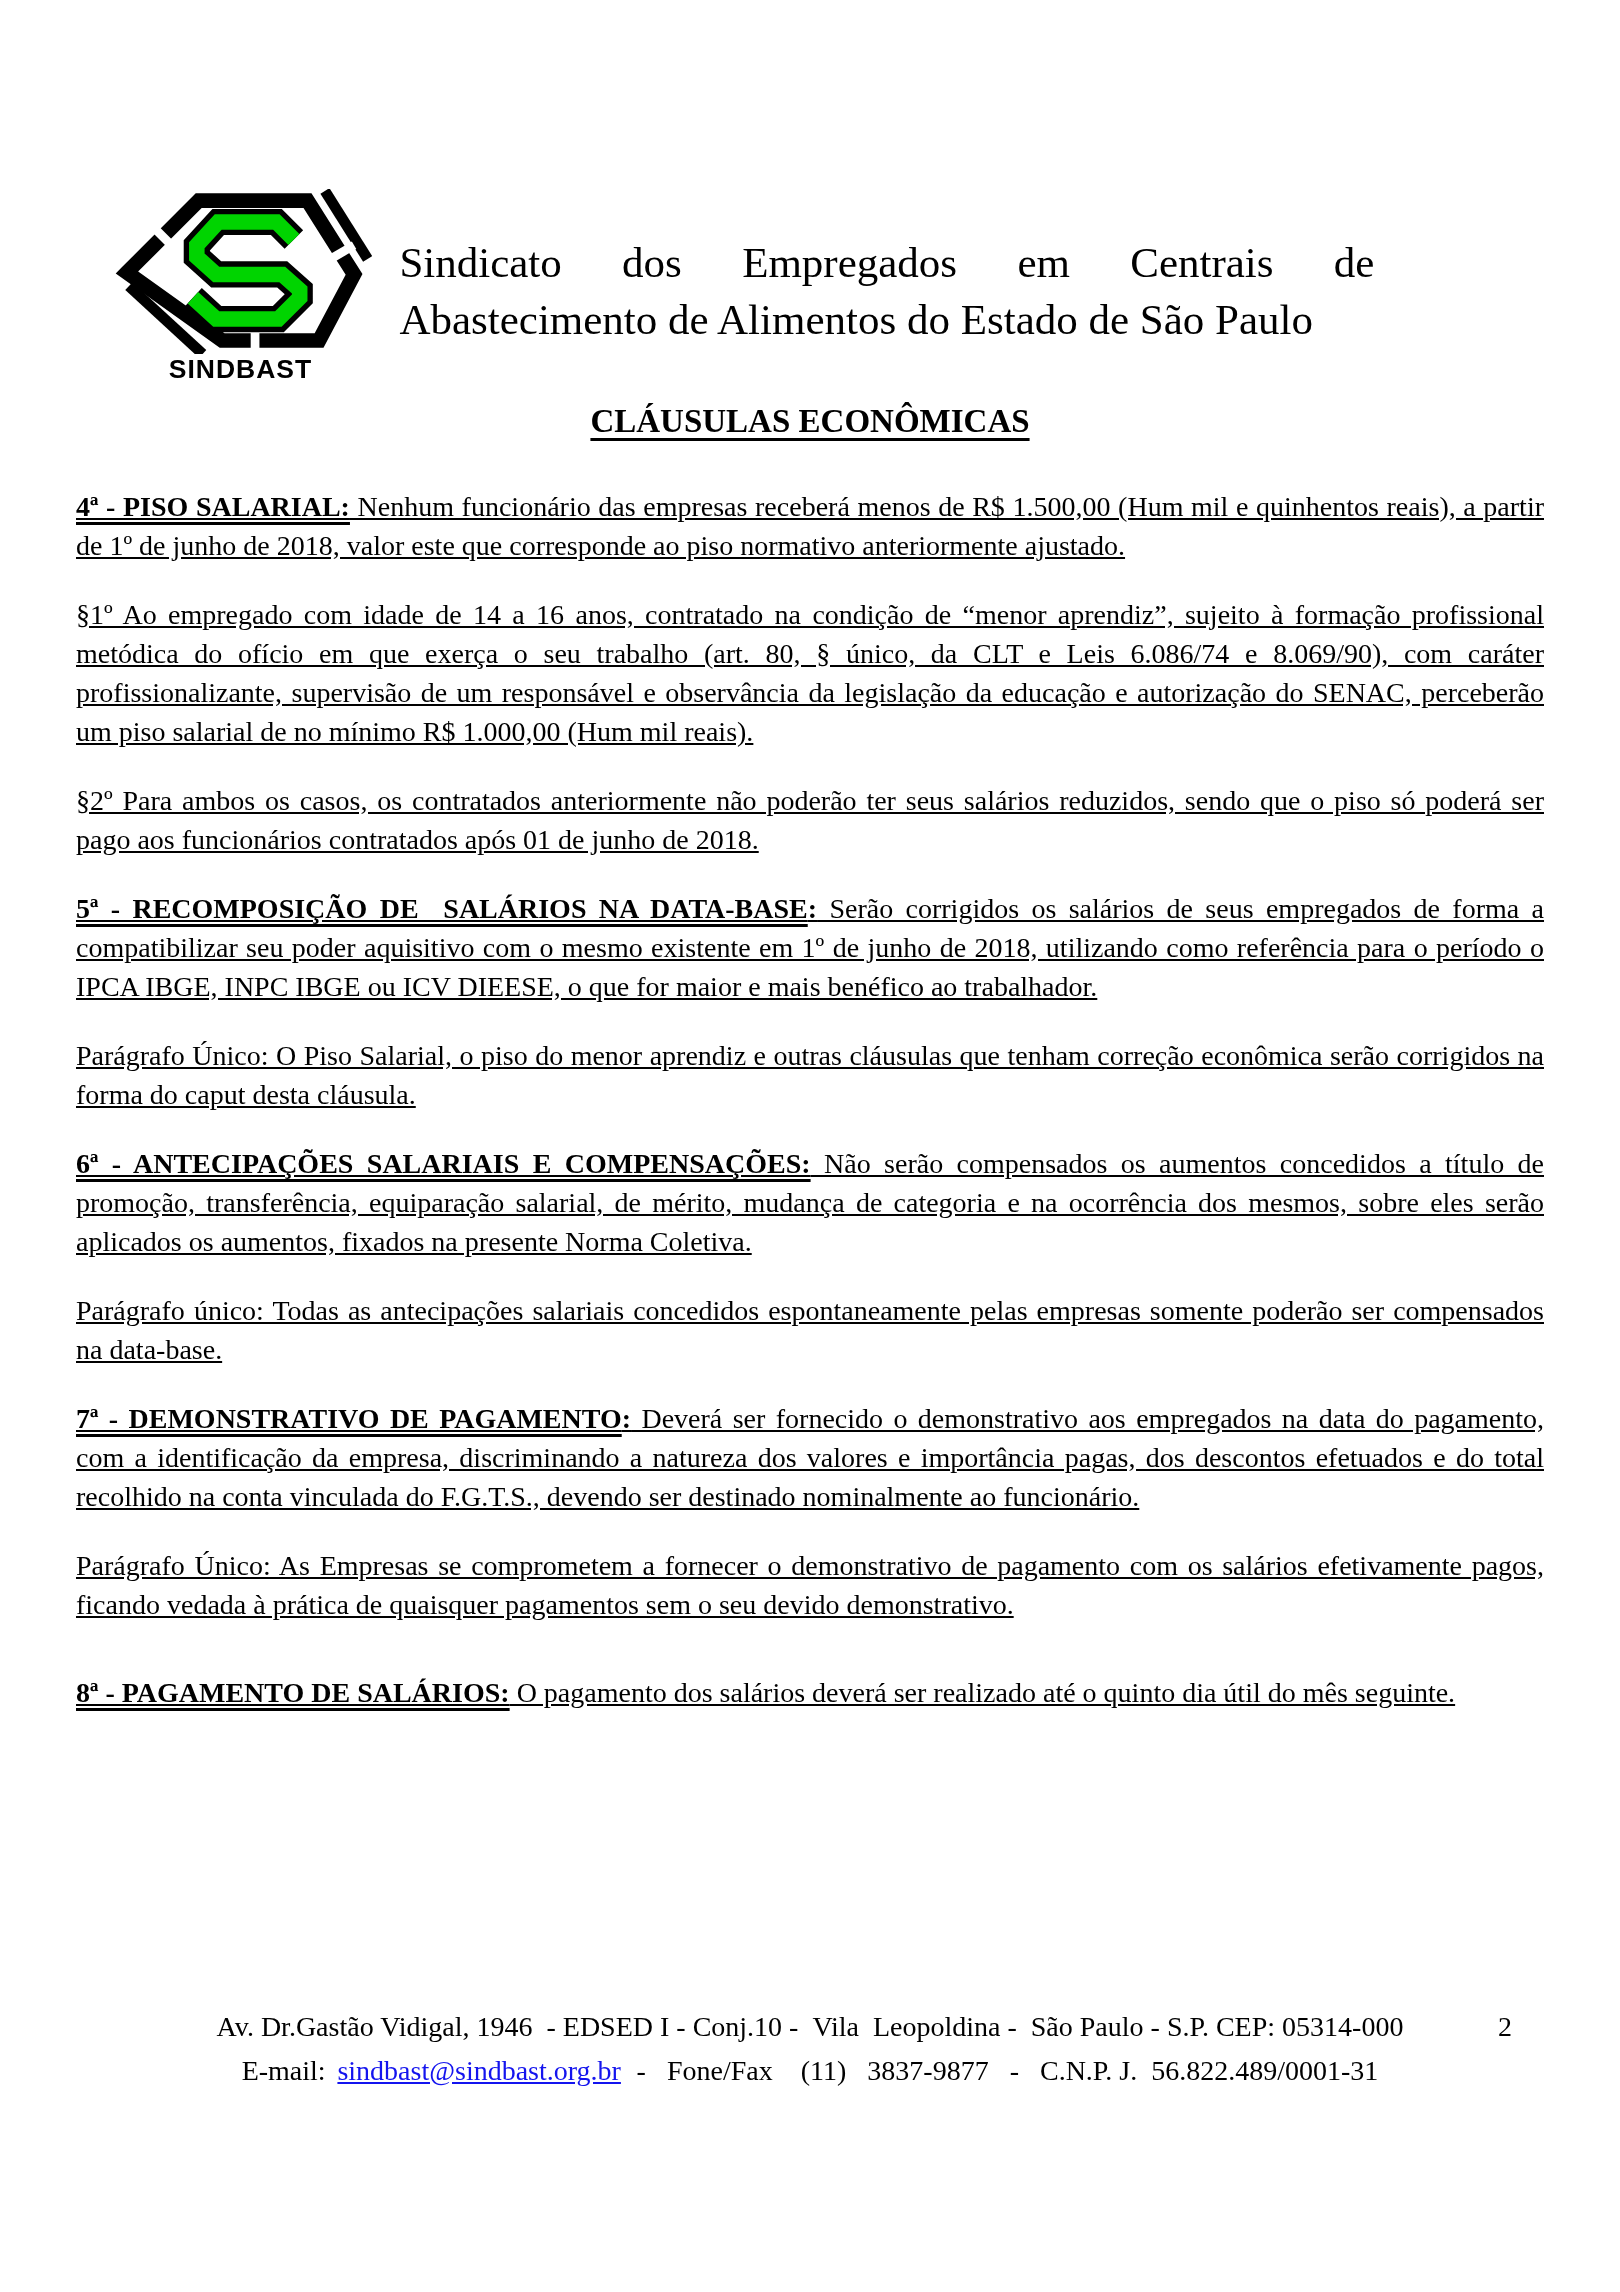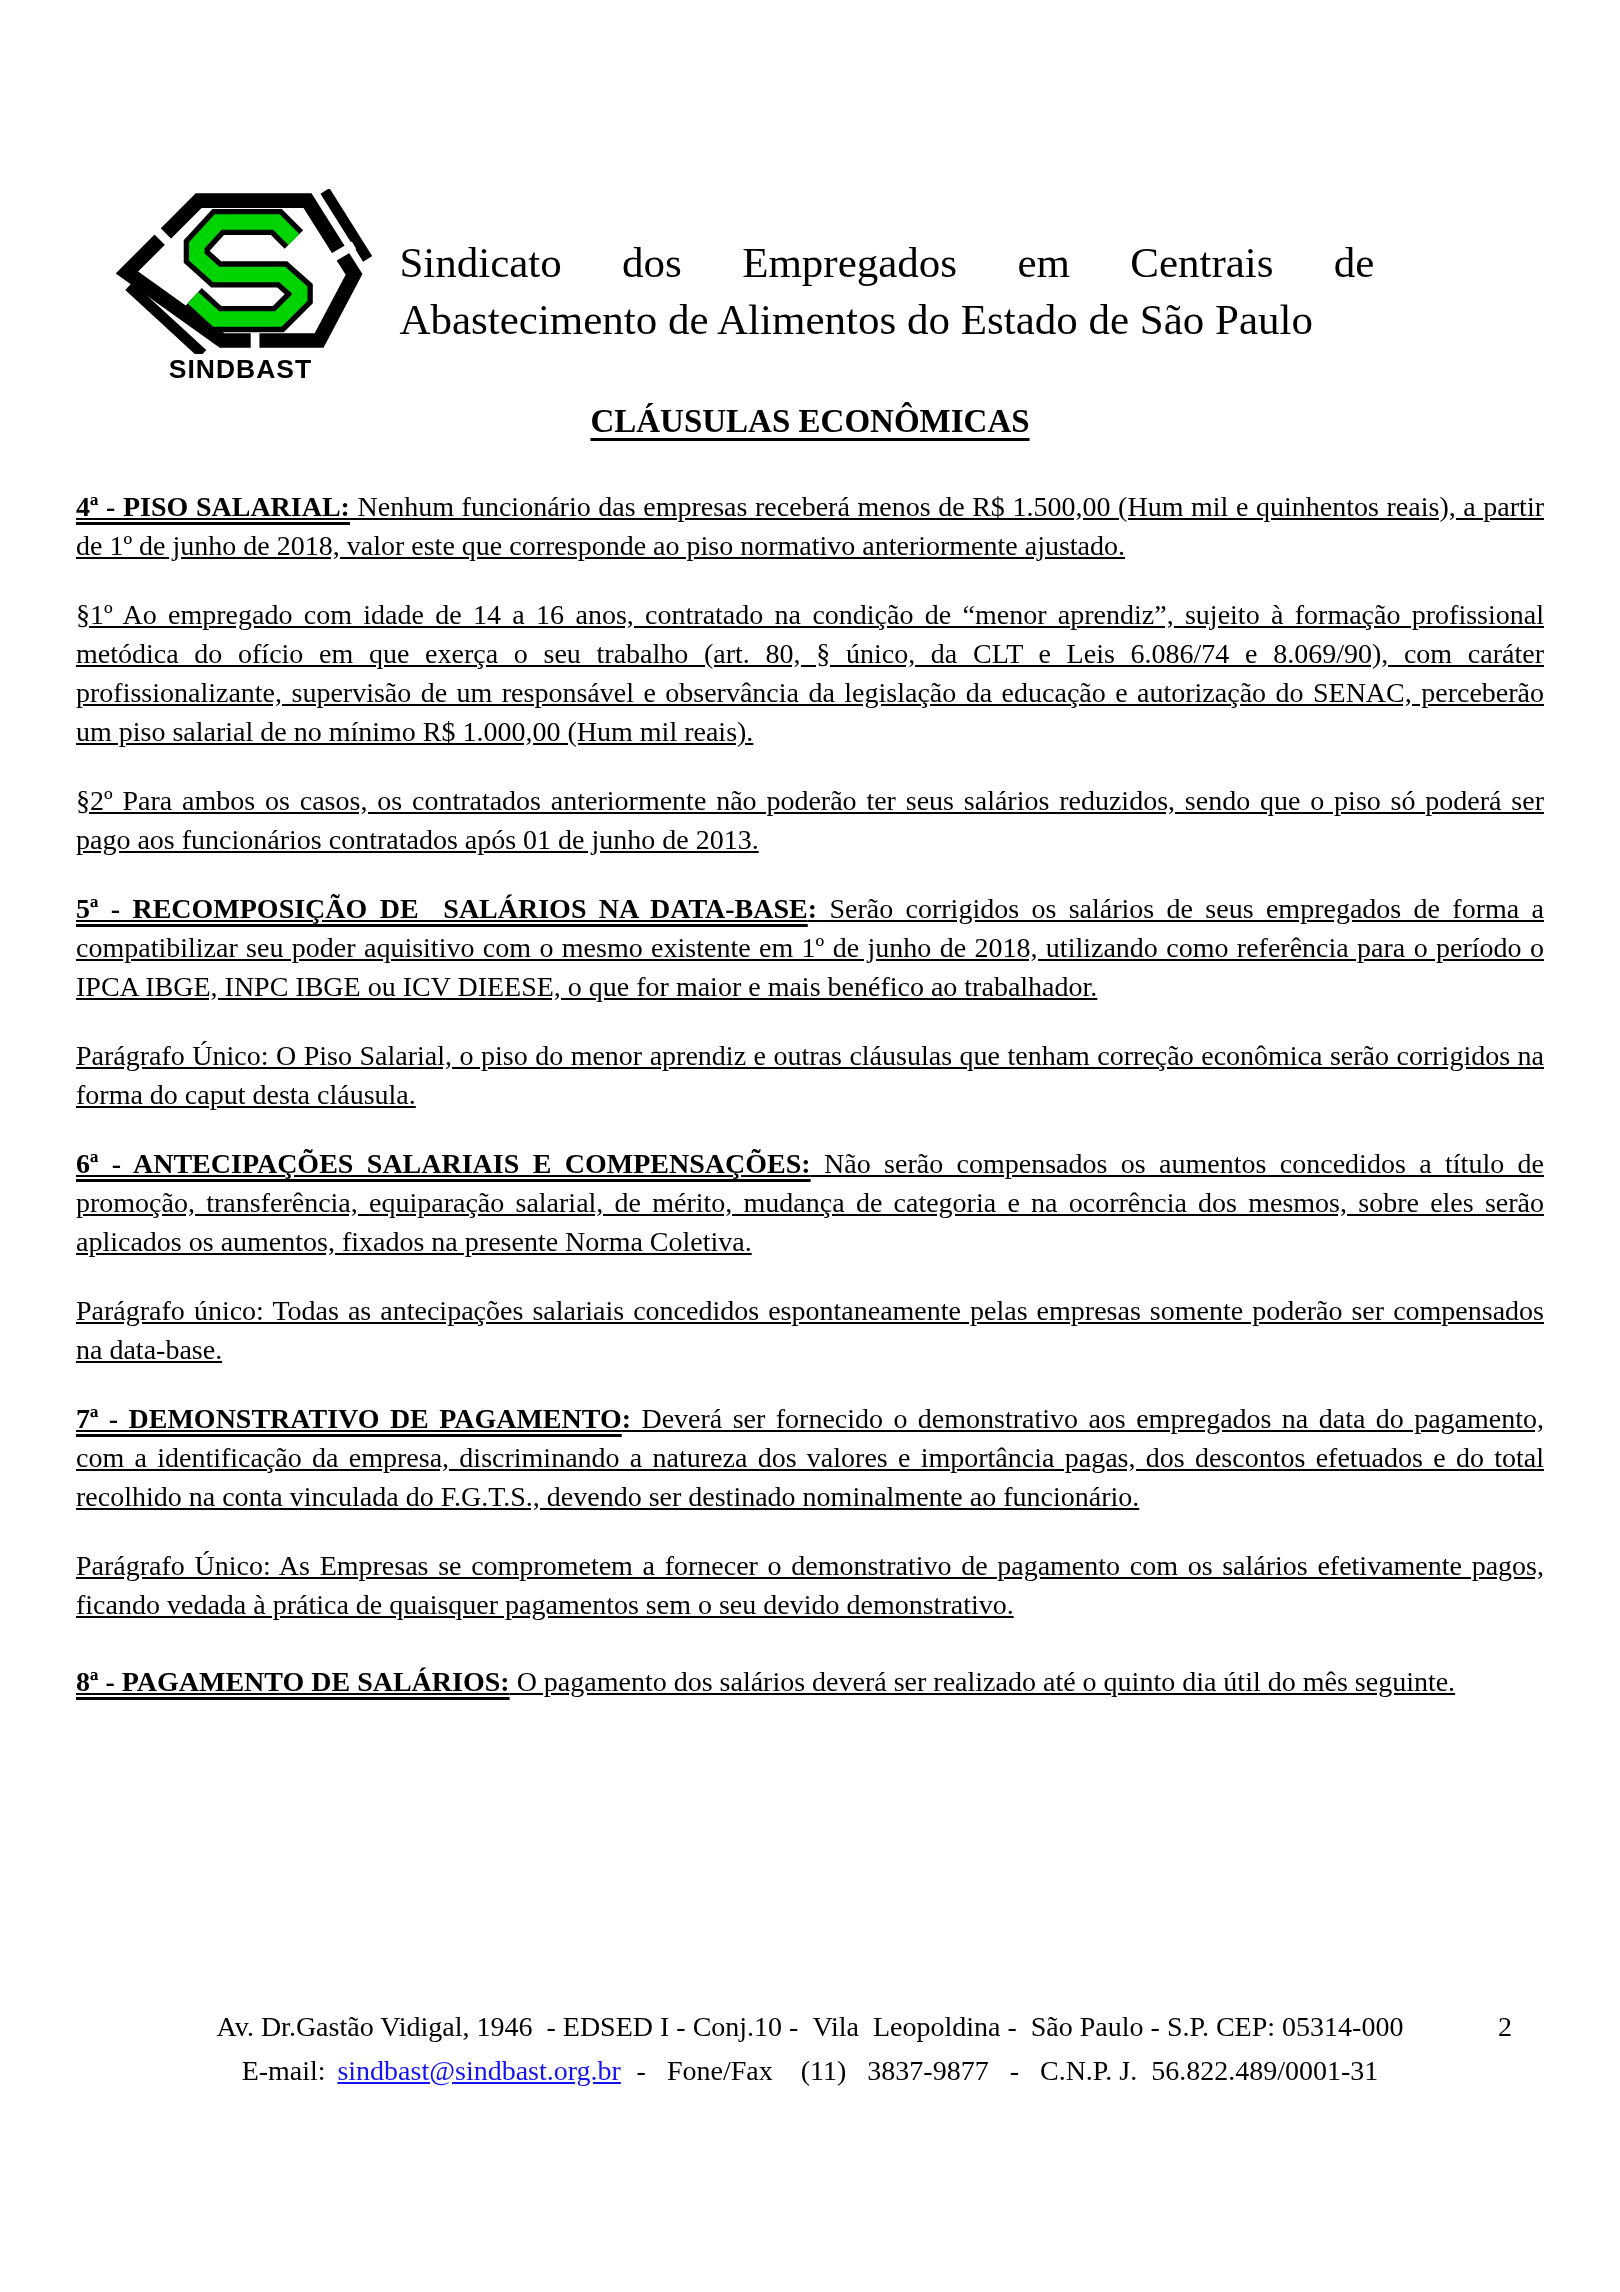--- a/index.html
+++ b/index.html
@@ -51,21 +51,21 @@
   
   .doc-body { margin-top: 47px; font-size: 28px; line-height: 39px; text-decoration: underline; }
   .doc-body p { text-align: justify; margin-bottom: 30px; }
   .lead {
     font-weight: bold;
     text-decoration: underline;
     text-decoration-thickness: 2.9px;
     text-underline-offset: 5.9px;
   }
   .lead-sfx { font-weight: bold; }
-  .extra-gap { margin-top: 38px; }
+  .extra-gap { margin-top: 49px; }
 
   
   .footer {
     position: absolute;
     left: 76px; right: 76px; top: 2005px;
     text-align: center;
     font-size: 28px;
     line-height: 44px;
   }
   .email-link {
@@ -116,21 +116,21 @@
     </h1>
   </div>
 
   <h2 class="section-title">CLÁUSULAS ECONÔMICAS</h2>
 
   <div class="doc-body">
     <p><span class="lead">4ª - PISO SALARIAL:</span><span class="ptext"> Nenhum funcionário das empresas receberá menos de R$ 1.500,00 (Hum mil e quinhentos reais), a partir de 1º de junho de 2018, valor este que corresponde ao piso normativo anteriormente ajustado.</span></p>
 
     <p><span class="ptext">§1º Ao empregado com idade de 14 a 16 anos, contratado na condição de “menor aprendiz”, sujeito à formação profissional metódica do ofício em que exerça o seu trabalho (art. 80, § único, da CLT e Leis 6.086/74 e 8.069/90), com caráter profissionalizante, supervisão de um responsável e observância da legislação da educação e autorização do SENAC, perceberão um piso salarial de no mínimo R$ 1.000,00 (Hum mil reais).</span></p>
 
-    <p><span class="ptext">§2º Para ambos os casos, os contratados anteriormente não poderão ter seus salários reduzidos, sendo que o piso só poderá ser pago aos funcionários contratados após 01 de junho de 2013.</span></p>
+    <p><span class="ptext">§2º Para ambos os casos, os contratados anteriormente não poderão ter seus salários reduzidos, sendo que o piso só poderá ser pago aos funcionários contratados após 01 de junho de 2018.</span></p>
 
     <p><span class="lead">5ª - RECOMPOSIÇÃO DE &nbsp;SALÁRIOS NA DATA-BASE</span><span class="lead-sfx">:</span><span class="ptext"> Serão corrigidos os salários de seus empregados de forma a compatibilizar seu poder aquisitivo com o mesmo existente em 1º de junho de 2018, utilizando como referência para o período o IPCA IBGE, INPC IBGE ou ICV DIEESE, o que for maior e mais benéfico ao trabalhador.</span></p>
 
     <p><span class="ptext">Parágrafo Único: O Piso Salarial, o piso do menor aprendiz e outras cláusulas que tenham correção econômica serão corrigidos na forma do caput desta cláusula.</span></p>
 
     <p><span class="lead">6ª - ANTECIPAÇÕES SALARIAIS E COMPENSAÇÕES:</span><span class="ptext"> Não serão compensados os aumentos concedidos a título de promoção, transferência, equiparação salarial, de mérito, mudança de categoria e na ocorrência dos mesmos, sobre eles serão aplicados os aumentos, fixados na presente Norma Coletiva.</span></p>
 
     <p><span class="ptext">Parágrafo único: Todas as antecipações salariais concedidos espontaneamente pelas empresas somente poderão ser compensados na data-base.</span></p>
 
     <p><span class="lead">7ª - DEMONSTRATIVO DE PAGAMENTO</span><span class="lead-sfx">:</span><span class="ptext"> Deverá ser fornecido o demonstrativo aos empregados na data do pagamento, com a identificação da empresa, discriminando a natureza dos valores e importância pagas, dos descontos efetuados e do total recolhido na conta vinculada do F.G.T.S., devendo ser destinado nominalmente ao funcionário.</span></p>

